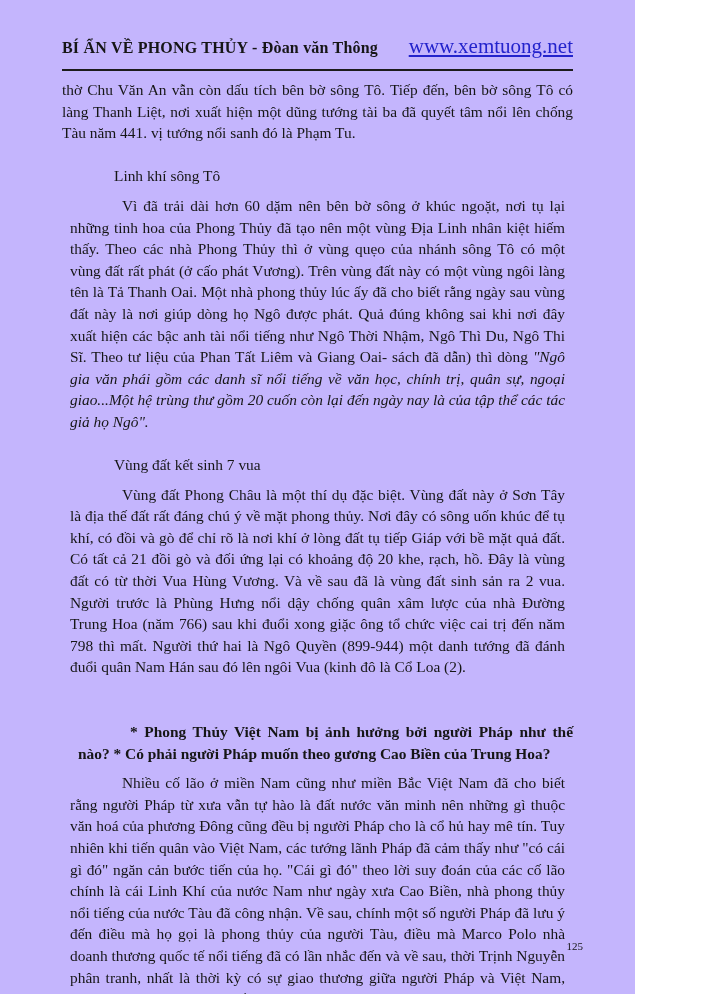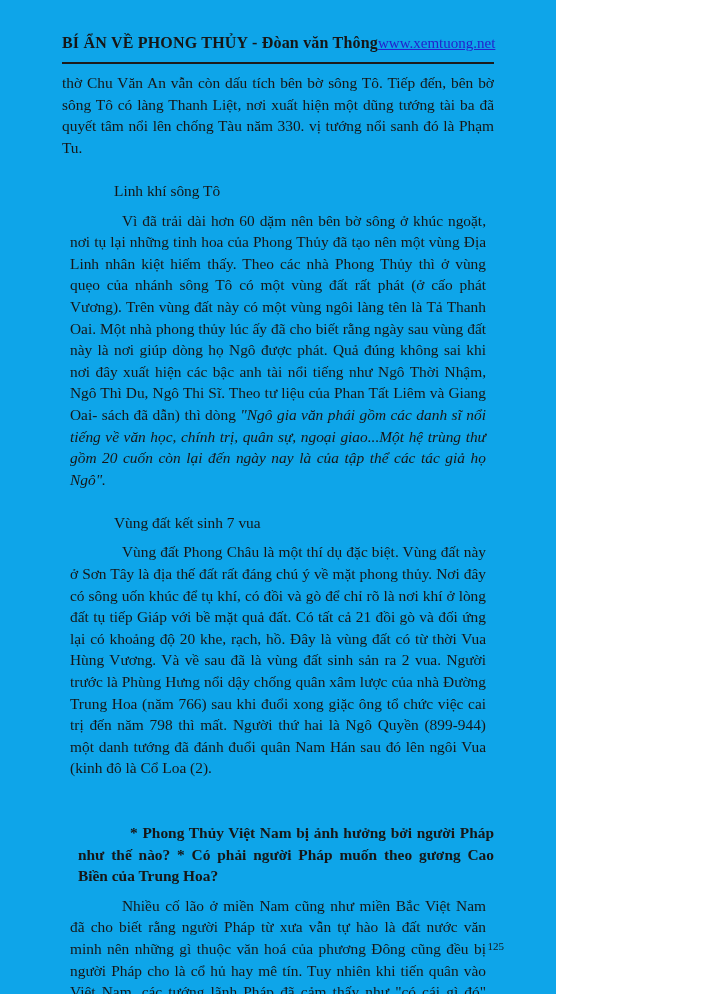--- a/index.html
+++ b/index.html
@@ -2,42 +2,42 @@
 <html><head>
 <meta charset="utf-8">
 <style>
   html, body {
     margin: 0;
     padding: 0;
     background: #ffffff;
   }
   .page {
     position: relative;
-    width: 556px;
+    width: 635px;
     height: 994px;
-    background: #0ea5e9;
+    background: #c4b5fd;
     font-family: "Liberation Serif", "DejaVu Serif", serif;
     color: #161616;
     overflow: hidden;
     box-sizing: border-box;
   }
   .header-row {
     display: flex;
     justify-content: space-between;
     align-items: baseline;
     padding: 34px 62px 0 62px;
   }
   .header-title {
     font-weight: bold;
     font-size: 16px;
     letter-spacing: 0.2px;
     white-space: nowrap;
   }
   .header-link {
-    font-size: 15px;
+    font-size: 21px;
     color: #2323cc;
     text-decoration: underline;
     cursor: pointer;
     white-space: nowrap;
   }
   .rule {
     border: none;
     border-top: 2px solid #1c1c1c;
     margin: 10px 62px 0 62px;
   }
@@ -84,21 +84,21 @@
 
   <div class="header-row">
     <span class="header-title">BÍ ẨN VỀ PHONG THỦY  - Đòan văn Thông</span>
     <span class="header-link">www.xemtuong.net</span>
   </div>
 
   <hr class="rule">
 
   <div class="body-col">
 
-    <p class="para-cont">thờ Chu Văn An vẫn còn dấu tích bên bờ sông Tô. Tiếp đến, bên bờ sông Tô có làng Thanh Liệt, nơi xuất hiện một dũng tướng tài ba đã quyết tâm nổi lên chống Tàu năm 330. vị tướng nổi sanh đó là Phạm Tu.</p>
+    <p class="para-cont">thờ Chu Văn An vẫn còn dấu tích bên bờ sông Tô. Tiếp đến, bên bờ sông Tô có làng Thanh Liệt, nơi xuất hiện một dũng tướng tài ba đã quyết tâm nổi lên chống Tàu năm 441. vị tướng nổi sanh đó là Phạm Tu.</p>
 
     <div class="heading">Linh khí sông Tô</div>
 
     <p class="para"><span>Vì đã trải dài hơn 60 dặm nên bên bờ sông ở khúc ngoặt, nơi tụ lại những tinh hoa của Phong Thủy đã tạo nên một vùng Địa Linh nhân kiệt hiếm thấy. Theo các nhà Phong Thủy thì ở vùng quẹo của nhánh sông Tô có một vùng đất rất phát (ở cấo phát Vương). Trên vùng đất này có một vùng ngôi làng tên là Tả Thanh Oai. Một nhà phong thủy lúc ấy đã cho biết rằng ngày sau vùng đất này là nơi giúp dòng họ Ngô được phát. Quả đúng không sai khi nơi đây xuất hiện các bậc anh tài nổi tiếng như Ngô Thời Nhậm, Ngô Thì Du, Ngô Thi Sĩ. Theo tư liệu của Phan Tất Liêm và Giang Oai- sách đã dẫn) thì dòng </span><span class="italic">"Ngô gia văn phái gồm các danh sĩ nổi tiếng về văn học, chính trị, quân sự, ngoại giao...Một hệ trùng thư gồm 20 cuốn còn lại đến ngày nay là của tập thể các tác giả họ Ngô".</span></p>
 
     <div class="heading">Vùng đất kết sinh 7 vua</div>
 
 
     <p class="para">Vùng đất Phong Châu là một thí dụ đặc biệt. Vùng đất này ở Sơn Tây là địa thế đất rất đáng chú ý về mặt phong thủy. Nơi đây có sông uốn khúc để tụ khí, có đồi và gò để chỉ rõ là nơi khí ở lòng đất tụ tiếp Giáp với bề mặt quả đất. Có tất cả 21 đồi gò và đối ứng lại có khoảng độ 20 khe, rạch, hồ. Đây là vùng đất có từ thời Vua Hùng Vương. Và về sau đã là vùng đất sinh sản ra 2 vua. Người trước là Phùng Hưng nổi dậy chống quân xâm lược của nhà Đường Trung Hoa (năm 766) sau khi đuổi xong giặc ông tổ chức việc cai trị đến năm 798 thì mất. Người thứ hai là Ngô Quyền (899-944) một danh tướng đã đánh đuổi quân Nam Hán sau đó lên ngôi Vua (kinh đô là Cổ Loa (2).</p>
 

